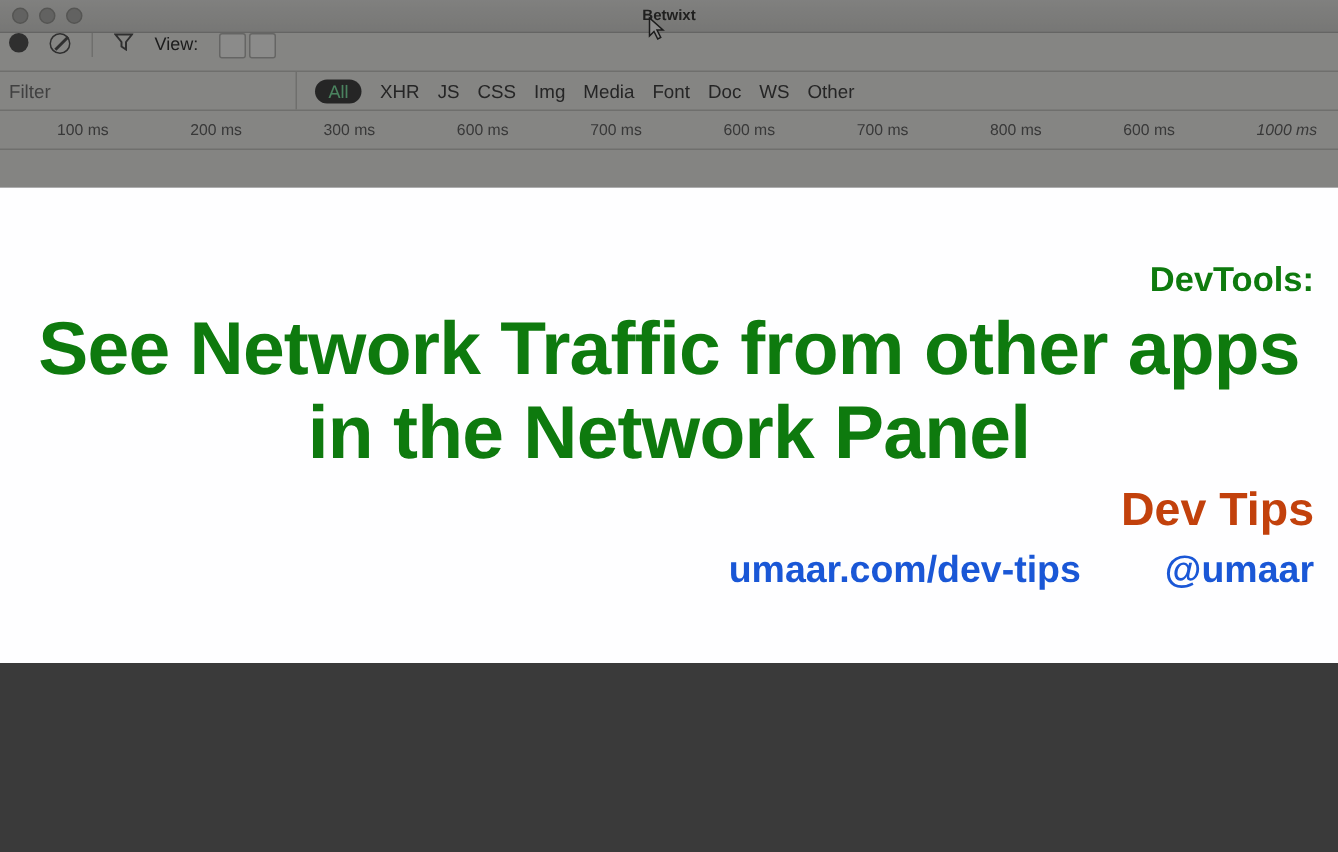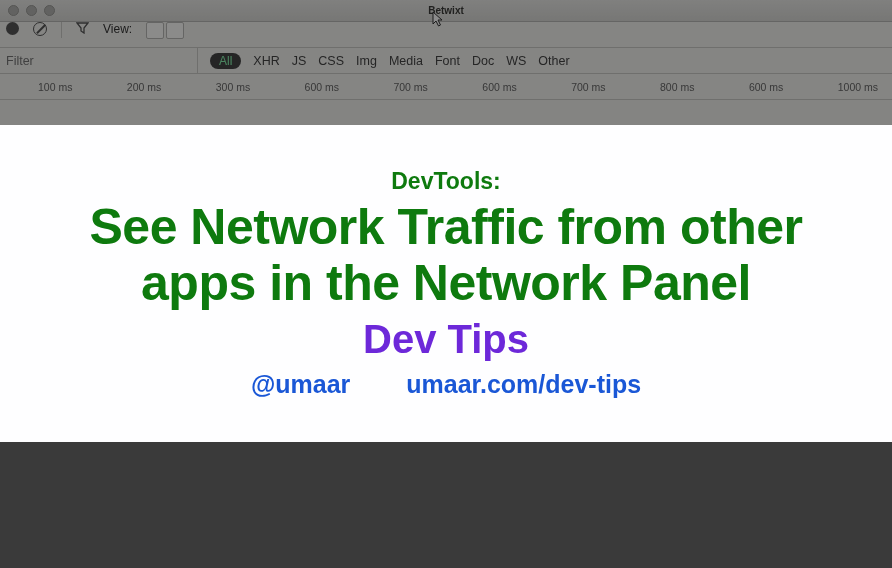--- a/index.html
+++ b/index.html
@@ -112,52 +112,52 @@
     display: flex;
     align-items: center;
     justify-content: space-between;
     padding: 0 14px 0 38px;
     background: #f2f2ef;
     font-size: 10.5px;
     color: #666;
     border-bottom: 1px solid #c9c9c6;
   }
   .tmark { flex: 1; text-align: left; }
-  .tmark:last-child { flex: 0 0 auto; }
+  .tmark:last-child { flex: 0 0 auto; font-style: italic; }
   .overlay {
     position: absolute;
     left: 0; right: 0;
     top: 125px;
     height: 317px;
     background: #fefeff;
     display: flex;
     flex-direction: column;
-    align-items: center;
+    align-items: flex-end;
     justify-content: center;
     text-align: center;
-    padding: 32px;
+    padding: 16px;
   }
   .ov-kicker {
     font-size: 23px;
     font-weight: 700;
     color: #0e7a0e;
     margin-bottom: 4px;
   }
   .ov-title {
     font-size: 50px;
     font-weight: 700;
     color: #0e7a0e;
     line-height: 1.12;
     margin-bottom: 6px;
     letter-spacing: -0.5px;
   }
   .ov-sub {
-    font-size: 40px;
+    font-size: 31px;
     font-weight: 800;
-    color: #6d28d9;
+    color: #c2410c;
     margin-bottom: 8px;
   }
   .ov-links {
     display: flex;
     gap: 56px;
     font-size: 25px;
     font-weight: 600;
     color: #1a57d6;
   }
 </style>
@@ -222,16 +222,16 @@
     <span class="tmark">1000 ms</span>
   </div>
 
 </div>
 
 <div class="overlay">
   <div class="ov-kicker">DevTools:</div>
   <div class="ov-title">See Network Traffic from other apps in the Network Panel</div>
   <div class="ov-sub">Dev Tips</div>
   <div class="ov-links">
+    <span>umaar.com/dev-tips</span>
     <span>@umaar</span>
-    <span>umaar.com/dev-tips</span>
   </div>
 </div>
 
 </body></html>

